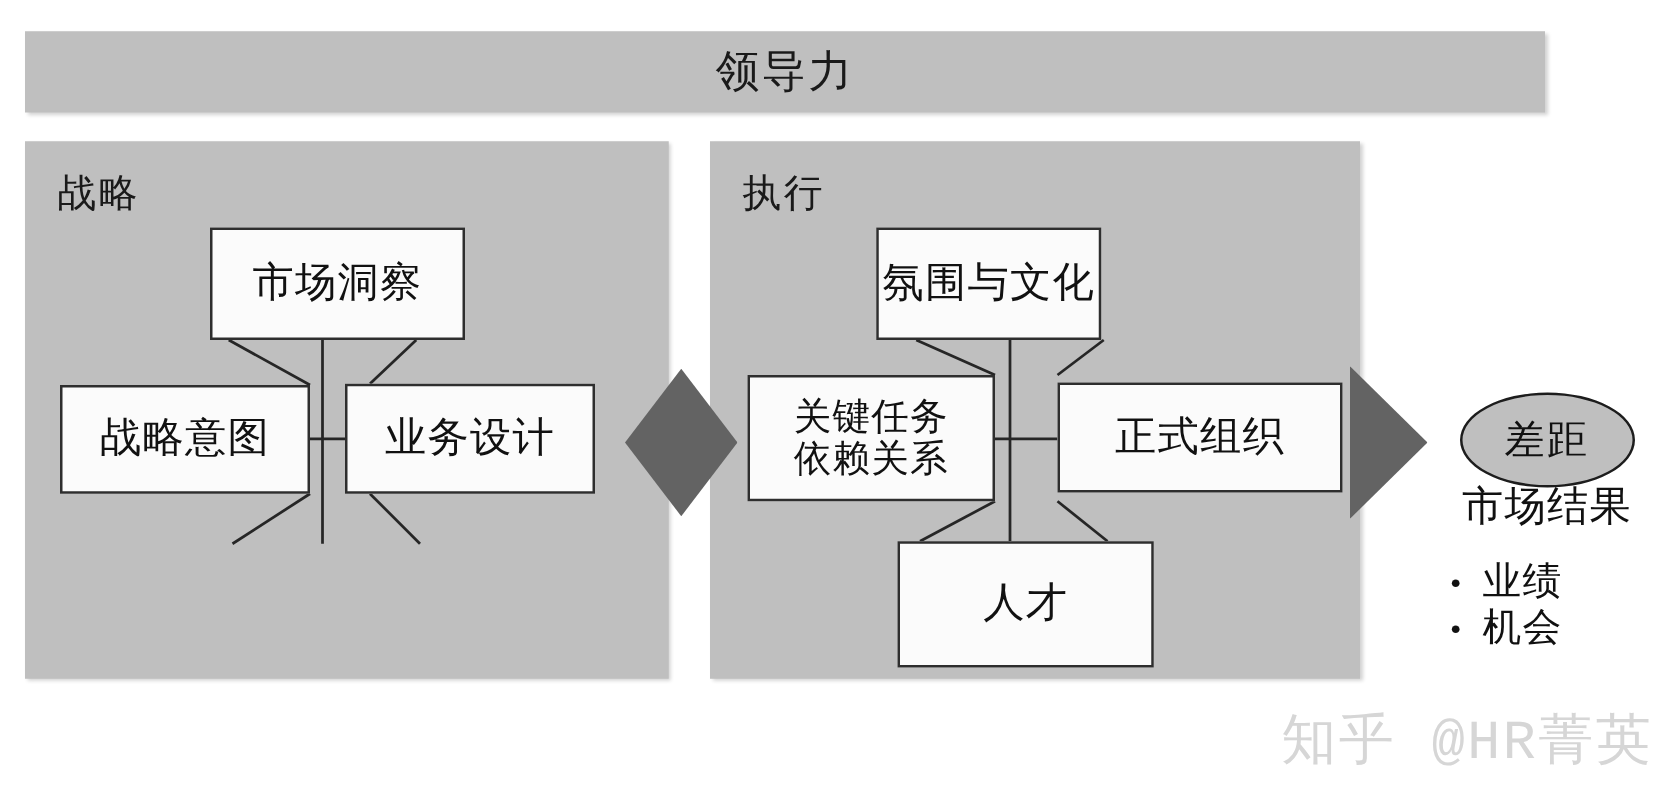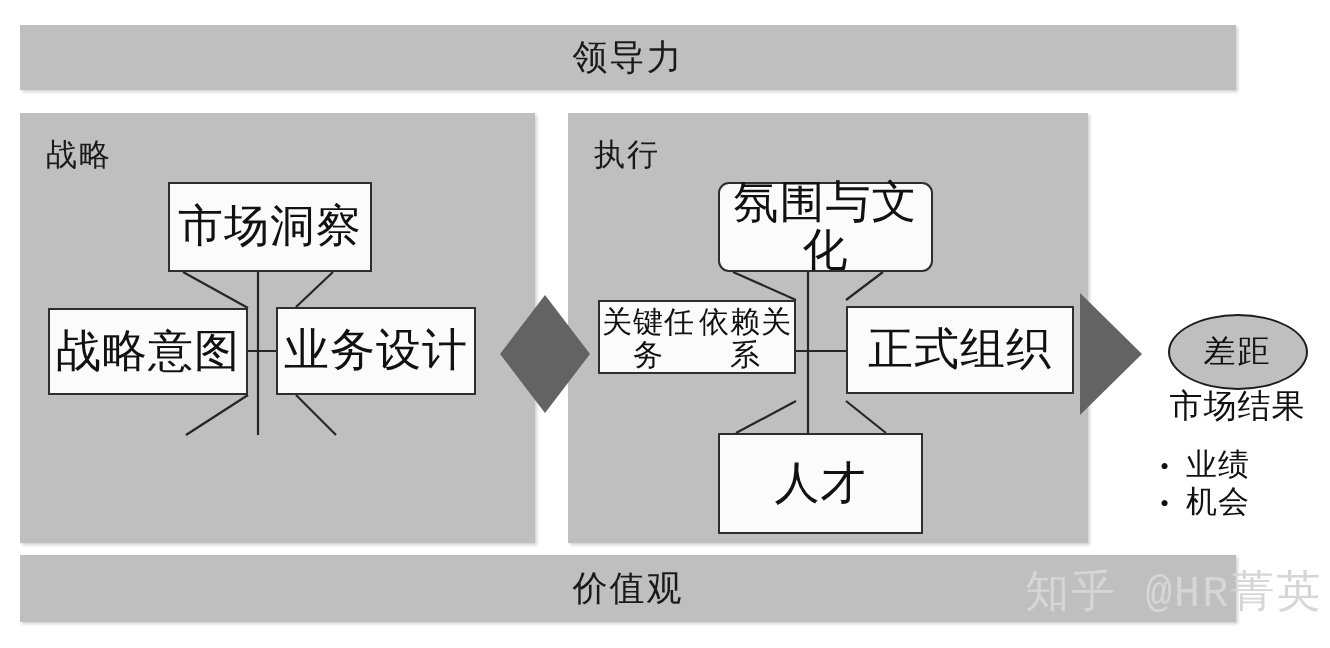--- a/index.html
+++ b/index.html
@@ -65,21 +65,21 @@
     background: #fbfbfb;
     border: 2px solid #2e2e2e;
     box-sizing: border-box;
     display: flex;
     align-items: center;
     justify-content: center;
     text-align: center;
     z-index: 3;
   }
   .node span {
-    font-size: 45px;
+    font-size: 33px;
     color: #111111;
     line-height: 1.06;
     letter-spacing: 1px;
   }
   .node.two-line span { font-size: 30px; line-height: 1.12; }
 
   
   .link-layer {
     position: absolute;
     inset: 0;
@@ -226,25 +226,25 @@
       <g stroke="#262626" stroke-width="2.2" fill="none">
         <line x1="165" y1="159" x2="228" y2="187"></line>
         <line x1="315" y1="159" x2="278" y2="187"></line>
         <line x1="240" y1="159" x2="240" y2="320"></line>
         <line x1="228" y1="288" x2="168" y2="320"></line>
         <line x1="278" y1="288" x2="318" y2="320"></line>
         <line x1="228" y1="238" x2="278" y2="238"></line>
       </g>
     </svg>
 
-    <div class="node" style="left:150px; top:69px; width:215px; height:90px;border-radius:11px;">
+    <div class="node" style="left:133px; top:69px; width:180px; height:90px;">
       <span>氛围与文化</span>
     </div>
 
-    <div class="node two-line" style="left:30px; top:187px; width:198px; height:74px; align-items:flex-end;">
+    <div class="node two-line" style="left:30px; top:187px; width:198px; height:101px; flex-direction:column;">
       <span>关键任务</span>
       <span>依赖关系</span>
     </div>
 
     <div class="node" style="left:278px; top:193px; width:228px; height:88px;">
       <span>正式组织</span>
     </div>
 
     <div class="node" style="left:150px; top:320px; width:205px; height:101px;">
       <span>人才</span>
@@ -265,19 +265,16 @@
         <span class="dot">•</span>
         <span>业绩</span>
       </li>
       <li>
         <span class="dot">•</span>
         <span>机会</span>
       </li>
     </ul>
   </div>
 
-  <div class="band" id="band-values">
-    <div class="band-label">价值观</div>
-  </div>
 
   <div id="watermark">知乎 @HR菁英</div>
 
 </div>
 
 </body></html>

